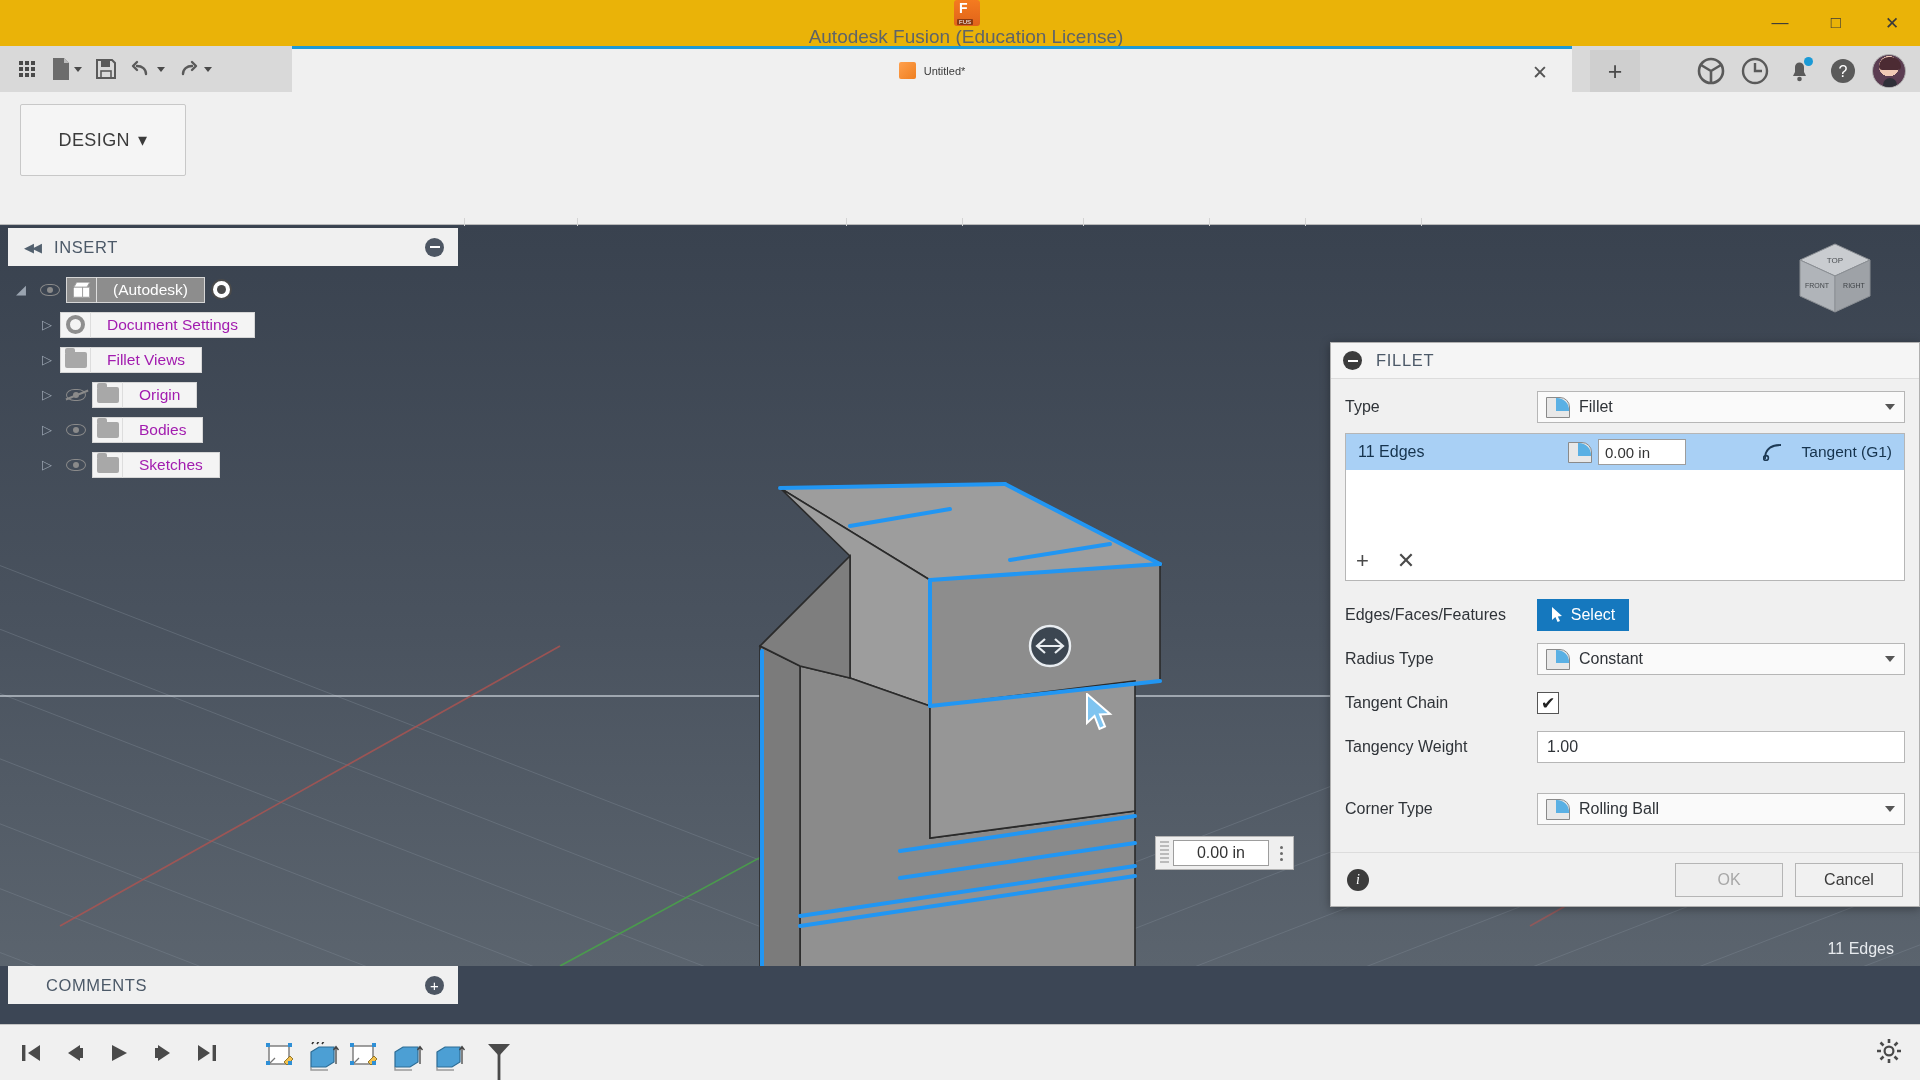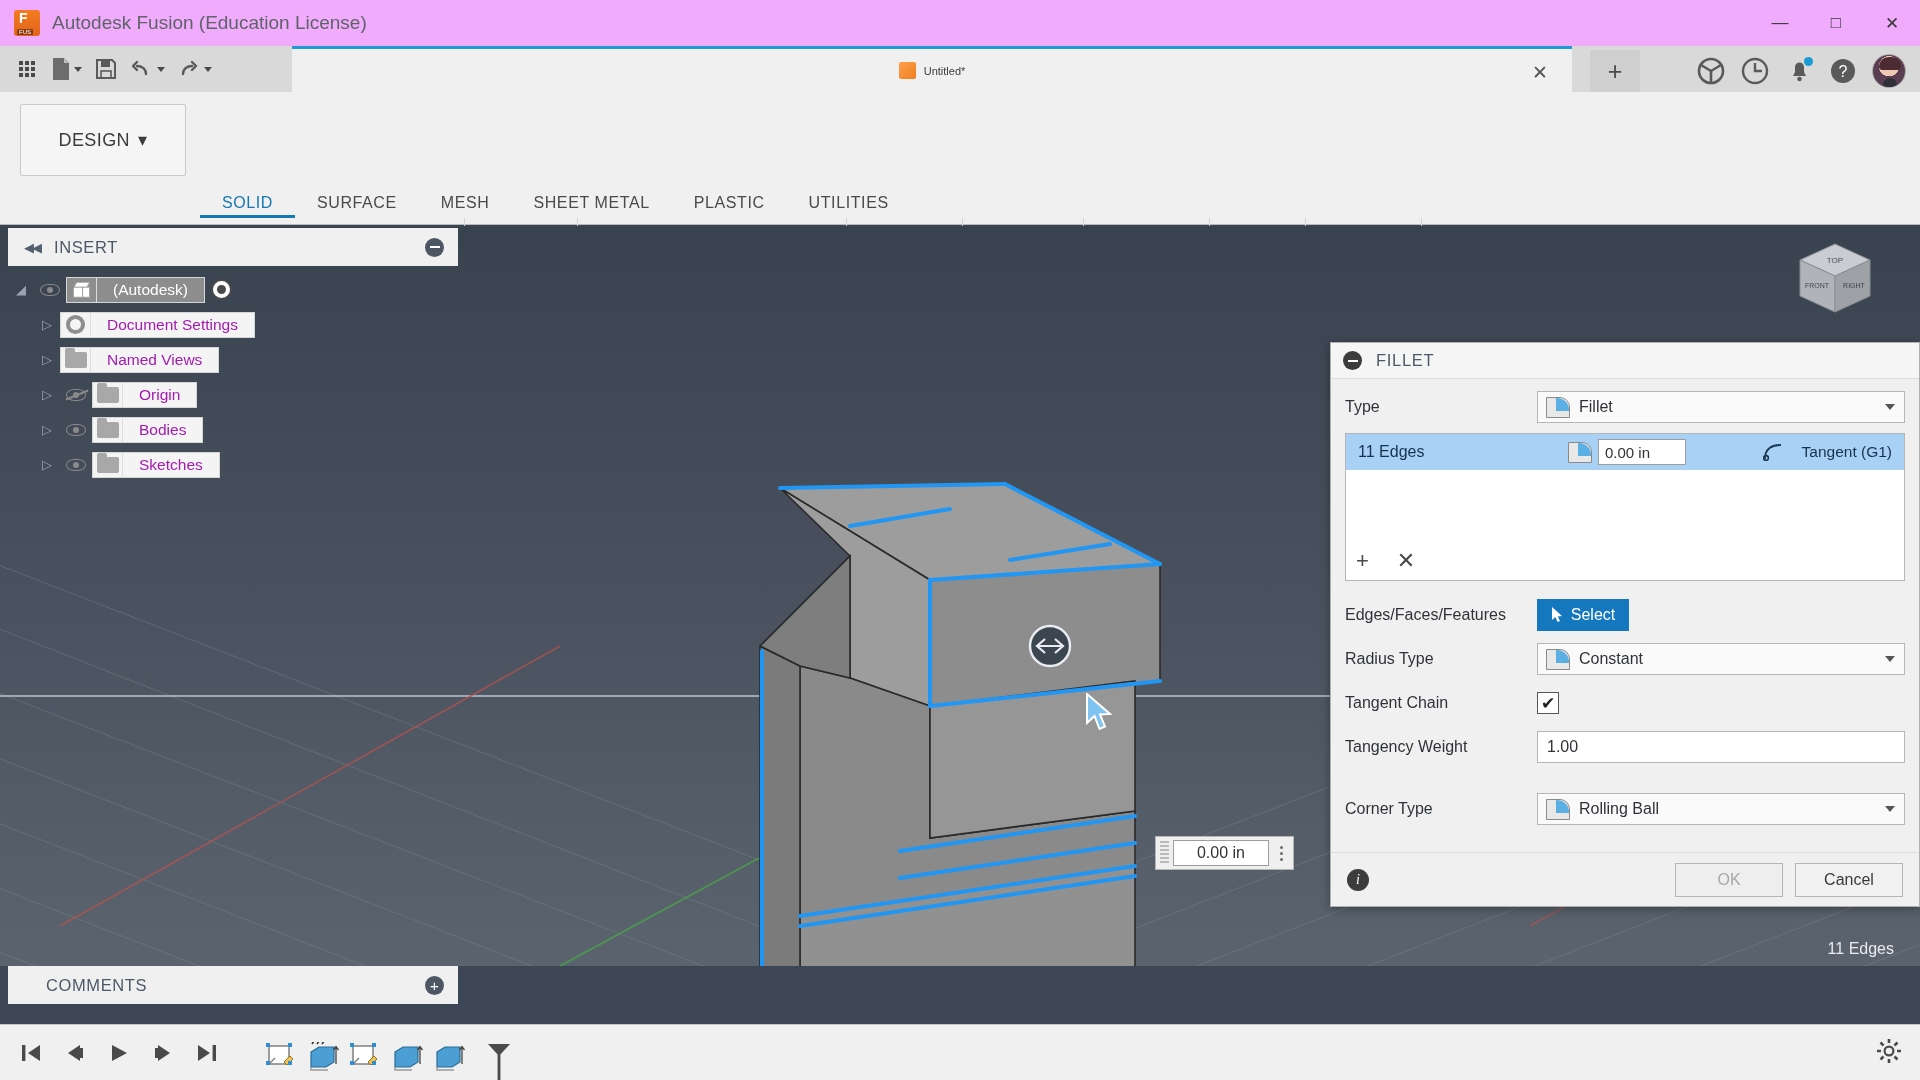--- a/index.html
+++ b/index.html
@@ -9,21 +9,21 @@
     background:#3c4655;
     color:#2b2b2b;
     font-size:15px;
     -webkit-font-smoothing:antialiased;
   }
   .app { position:relative; width:1920px; height:1080px; }
 
   
   .titlebar {
     position:absolute; left:0; top:0; width:1920px; height:46px;
-    background:#f0abfc; display:flex; align-items:center;
+    background:#eab308; display:flex; align-items:center;flex-direction:column;
   }
   .fusion-logo {
     width:26px; height:26px; margin-left:14px; border-radius:3px;
     background:linear-gradient(#f47b20,#e0631a);
     position:relative; flex:none;
   }
   .fusion-logo::before {
     content:"F"; position:absolute; left:5px; top:0px; color:#fff;
     font-size:14px; font-weight:bold; font-family:"Liberation Sans",sans-serif;
   }
@@ -379,28 +379,20 @@
     </div>
     <div class="avatar"></div>
   </div>
 
   <div class="ribbon">
     <div class="design-box">
       <span>DESIGN</span>
       <span style="margin-left:8px">▾</span>
     </div>
 
-    <div class="tabs">
-      <div class="tab active">SOLID</div>
-      <div class="tab">SURFACE</div>
-      <div class="tab">MESH</div>
-      <div class="tab">SHEET METAL</div>
-      <div class="tab">PLASTIC</div>
-      <div class="tab">UTILITIES</div>
-    </div>
 
     <div class="ribgroups">
 
       <div class="rgroup">
         <div class="ricons">
           <div class="ricon">
             <svg width="40" height="40" viewBox="0 0 40 40">
                 <rect x="6" y="6" width="22" height="20" fill="#fff" stroke="#666" stroke-width="1.6"></rect>
                 <path d="M6 26 L12 20" stroke="#666" stroke-width="1.4"></path>
                 <path d="M24 22v12M18 28h12" stroke="#2ea82e" stroke-width="3"></path>
@@ -751,21 +743,21 @@
         <span class="tlabel">Document Settings</span>
       </span>
     </div>
 
     <div class="trow" style="padding-left:26px">
       <span class="tdisc">▷</span>
       <span class="tchip">
         <span class="ticonbox">
             <span class="folder"></span>
           </span>
-        <span class="tlabel">Named Views</span>
+        <span class="tlabel">Fillet Views</span>
       </span>
     </div>
 
     <div class="trow" style="padding-left:26px">
       <span class="tdisc">▷</span>
       <span class="eyecell">
           <span class="eye off"></span>
         </span>
       <span class="tchip">
         <span class="ticonbox">

